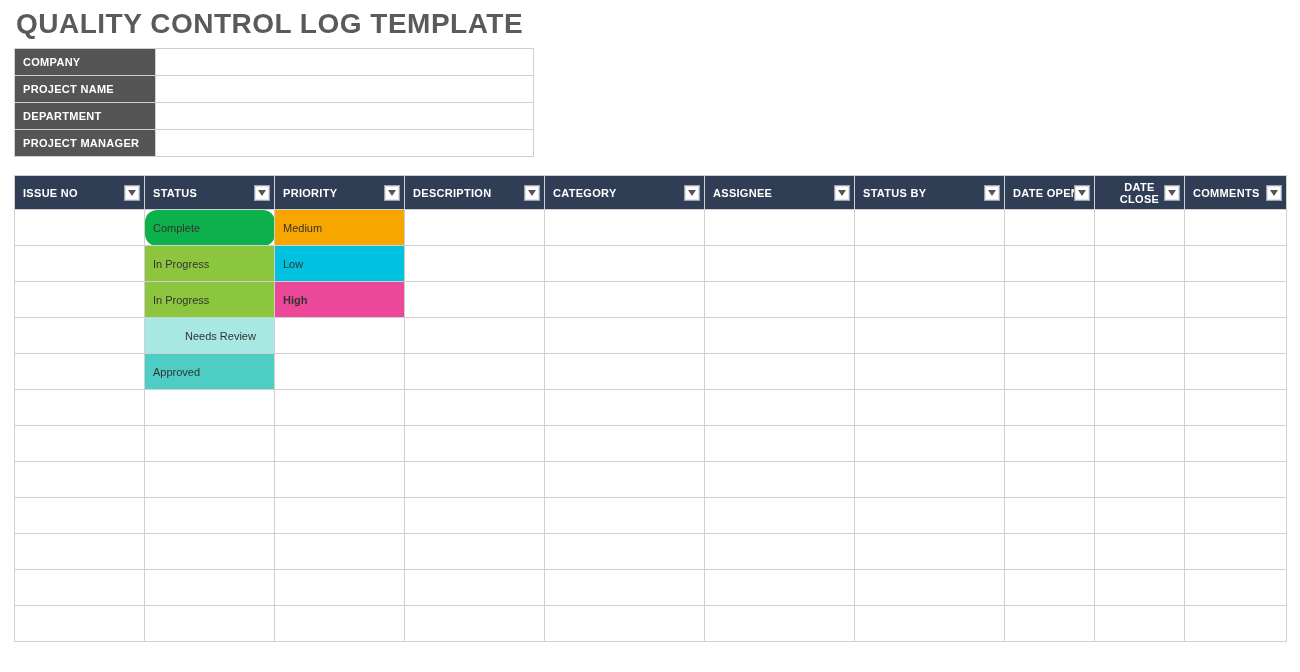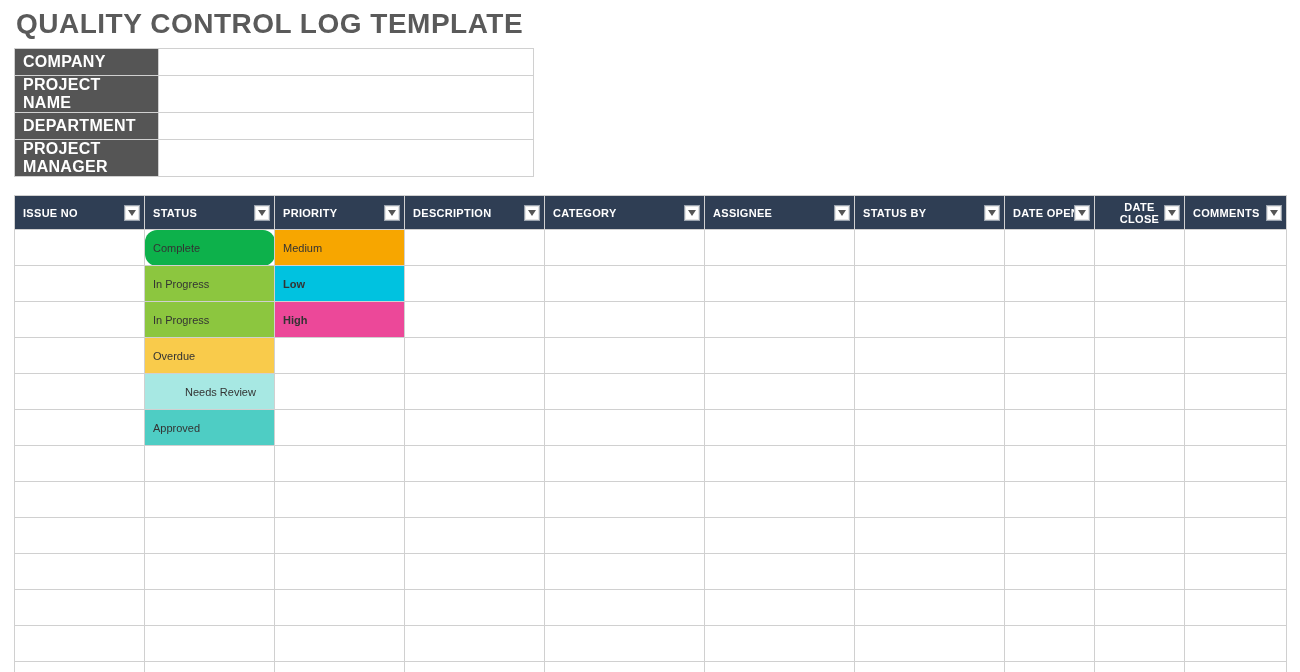--- a/index.html
+++ b/index.html
@@ -26,21 +26,21 @@
   
   table.meta {
     border-collapse: collapse;
     width: 520px;
     margin-bottom: 18px;
   }
   table.meta td {
     border: 1px solid #d0d0d0;
     height: 26px;
     padding: 0 8px;
-    font-size: 16px;
+    font-size: 11px;
   }
   table.meta td.label {
     background: #555555;
     color: #ffffff;
     font-weight: 600;
     width: 128px;
     letter-spacing: 0.3px;
   }
   table.meta td.value {
     background: #ffffff;
@@ -281,21 +281,21 @@
             <div class="cell"></div>
           </td>
         </tr>
         <tr>
           <td class="c-issue">
             <div class="cell"></div>
           </td>
           <td class="c-status" style="background: rgb(140, 198, 63);">
             <div class="cell">In Progress</div>
           </td>
-          <td class="c-priority" style="background: rgb(0, 194, 224); font-weight: bold;">
+          <td class="c-priority" style="background: rgb(0, 194, 224);">
             <div class="cell">Low</div>
           </td>
           <td class="c-desc">
             <div class="cell"></div>
           </td>
           <td class="c-category">
             <div class="cell"></div>
           </td>
           <td class="c-assignee">
             <div class="cell"></div>
@@ -342,52 +342,20 @@
             <div class="cell"></div>
           </td>
           <td class="c-comments">
             <div class="cell"></div>
           </td>
         </tr>
         <tr>
           <td class="c-issue">
             <div class="cell"></div>
           </td>
-          <td class="c-status" style="background: rgb(249, 203, 75);">
-            <div class="cell">Overdue</div>
-          </td>
-          <td class="c-priority">
-            <div class="cell"></div>
-          </td>
-          <td class="c-desc">
-            <div class="cell"></div>
-          </td>
-          <td class="c-category">
-            <div class="cell"></div>
-          </td>
-          <td class="c-assignee">
-            <div class="cell"></div>
-          </td>
-          <td class="c-raised">
-            <div class="cell"></div>
-          </td>
-          <td class="c-dateopen">
-            <div class="cell"></div>
-          </td>
-          <td class="c-dateclose">
-            <div class="cell"></div>
-          </td>
-          <td class="c-comments">
-            <div class="cell"></div>
-          </td>
-        </tr>
-        <tr>
-          <td class="c-issue">
-            <div class="cell"></div>
-          </td>
           <td class="c-status" style="background: rgb(167, 232, 227); padding-left: 32px;">
             <div class="cell">Needs Review</div>
           </td>
           <td class="c-priority">
             <div class="cell"></div>
           </td>
           <td class="c-desc">
             <div class="cell"></div>
           </td>
           <td class="c-category">

